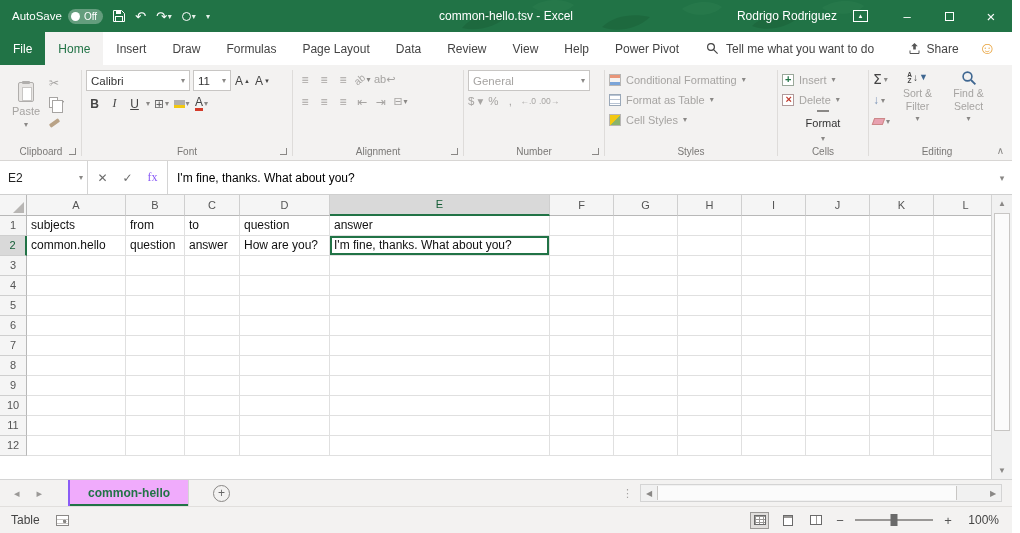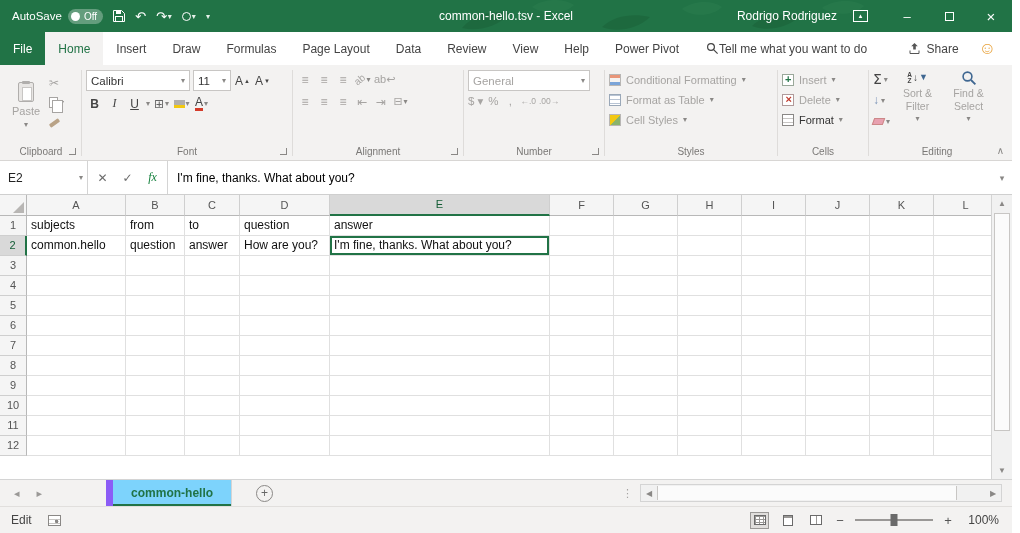--- a/index.html
+++ b/index.html
@@ -23,21 +23,21 @@
   .user-name { font-size:12px; margin-right:16px; }
   .ribbon-opts { width:15px; height:12px; border:1px solid #fff; display:flex; align-items:center; justify-content:center; font-size:7px; margin-right:18px; }
   .win-btn { width:42px; height:100%; display:flex; align-items:center; justify-content:center; font-size:13px; }
   .max-box { width:9px; height:9px; border:1px solid #fff; display:inline-block; }
 
   
   .tabrow { flex:0 0 33px; background:#fff; display:flex; align-items:stretch; }
   .tab { display:flex; align-items:center; padding:0 13px; font-size:12px; color:#444; cursor:default; }
   .tab.file { background:#217346; color:#fff; padding:0 13px; }
   .tab.active { background:#f3f2f1; color:#217346; }
-  .tellme { display:flex; align-items:center; color:#444; margin-left:14px; }
+  .tellme { display:flex; align-items:center; gap:7px; color:#444; margin-left:14px; }
   .share { margin-left:auto; display:flex; align-items:center; gap:6px; margin-right:20px; color:#444; }
   .smiley { color:#e8a33d; font-size:17px; margin-right:16px; display:flex; align-items:center; }
 
   
   .ribbon { flex:0 0 96px; background:#f3f2f1; border-bottom:1px solid #d8d6d4; display:flex; padding:3px 0 0 2px; position:relative; }
   .group { display:flex; flex-direction:column; padding:0 3px; flex:0 0 auto; }
   .gbody { flex:1; display:flex; }
   .glabel { flex:0 0 17px; display:flex; align-items:center; justify-content:center; font-size:10px; color:#7a7876; position:relative; }
   .launcher { width:7px; height:7px; border-right:1px solid #8a8886; border-bottom:1px solid #8a8886; position:absolute; right:1px; bottom:5px; }
   .gsep { flex:0 0 1px; background:#dedcda; margin:2px 1px 4px; }
@@ -76,39 +76,39 @@
 
   .srow { display:flex; align-items:center; gap:5px; height:19px; font-size:11px; color:#a6a4a2; white-space:nowrap; }
   .cf-ic { width:12px; height:12px; background:linear-gradient(180deg,#e9967a 0 34%,#f5f3f1 34% 66%,#7aa4d8 66%); border:1px solid #b8b6b4; }
   .ft-ic { width:12px; height:12px; border:1px solid #9aa8b8; background:linear-gradient(#b8c4d4 1px,transparent 1px) 0 0/100% 4px, #fff; }
   .cs-ic { width:12px; height:12px; border:1px solid #b8b6b4; background:linear-gradient(135deg,#f2c811 50%,#8ab36b 50%); }
   .ins-ic { width:12px; height:12px; border:1px solid #9aa89a; background:#fff; position:relative; }
   .ins-ic::after { content:"+"; position:absolute; left:2px; top:-2px; color:#217346; font-size:11px; font-weight:bold; }
   .del-ic { width:12px; height:12px; border:1px solid #b09a9a; background:#fff; position:relative; }
   .del-ic::after { content:"×"; position:absolute; left:2.5px; top:-2px; color:#c0392b; font-size:11px; font-weight:bold; }
   .fmt-ic { width:12px; height:12px; border:1px solid #8a8886; background:linear-gradient(#c8c6c4 1px,transparent 1px) 0 3px/100% 4px,#fff; }
-  .cells-label-on { color:#333; }
+  .cells-label-on { color:#333;flex-direction:column; }
 
   .erow { display:flex; align-items:center; gap:2px; height:18px; }
   .sigma { font-size:14px; color:#444; font-family:"DejaVu Sans",sans-serif; }
   .fill-arrow { color:#7d96b8; font-size:12px; }
   .eraser { width:11px; height:7px; background:#e8a1b0; transform:skewX(-20deg); display:inline-block; border:1px solid #c88; }
   .vbtn { width:47px; display:flex; flex-direction:column; align-items:center; font-size:10.5px; color:#a6a4a2; text-align:center; line-height:1.25; padding-top:2px; gap:1px; }
   .vbtn-label { width:44px; }
   .sort-ic { display:flex; align-items:center; gap:1px; height:16px; }
   .sort-az { display:flex; flex-direction:column; font-size:6.5px; font-weight:bold; color:#444; line-height:1; }
   .sort-arr { font-size:10px; color:#444; }
   .sort-funnel { color:#3f6791; font-size:9px; }
 
   
   .fbar { flex:0 0 34px; background:#fff; border-bottom:1px solid #cfcfcf; display:flex; align-items:stretch; }
   .namebox { flex:0 0 88px; border-right:1px solid #d4d4d4; display:flex; align-items:center; padding:0 4px 0 8px; font-size:12px; color:#222; justify-content:space-between; }
   .fb-btns { display:flex; align-items:center; border-right:1px solid #d4d4d4; padding:0 2px; }
   .fb-btn { width:25px; text-align:center; font-size:12px; color:#6a6a6a; }
-  .fx { font-family:"Liberation Serif",serif; font-style:italic; color:#15803d; }
+  .fx { font-family:"Liberation Serif",serif; color:#8b5cf6; }
   .fb-input { flex:1; display:flex; align-items:center; padding:0 9px; font-size:12px; color:#000; white-space:nowrap; overflow:hidden; }
   .fb-chev { flex:0 0 20px; display:flex; align-items:center; justify-content:center; color:#8a8886; font-size:9px; }
 
   
   .sheet { flex:1 1 auto; display:flex; overflow:hidden; background:#fff; }
   .gridwrap { flex:1; overflow:hidden; }
   .colhdr-row { display:flex; height:21px; background:#f5f5f5; }
   .corner { flex:0 0 27px; border-right:1px solid #b8b8b8; border-bottom:1px solid #b8b8b8; position:relative; background:#f5f5f5; }
   .corner::after { content:""; position:absolute; right:2px; bottom:2px; border-style:solid; border-width:0 0 11px 11px; border-color:transparent transparent #b8b6b4 transparent; }
   .colh { flex:0 0 auto; text-align:center; font-size:11px; color:#555; line-height:20px; border-right:1px solid #cfcfcf; border-bottom:1px solid #b8b8b8; background:#f5f5f5; }
@@ -119,21 +119,21 @@
   .cell { flex:0 0 auto; font-size:12px; color:#111; padding:2px 4px 0; border-right:1px solid #e0e0e0; border-bottom:1px solid #e0e0e0; white-space:nowrap; overflow:hidden; background:#fff; }
   .cell.active { box-shadow:inset 0 0 0 2px #217346; position:relative; z-index:1; }
   .vscroll { flex:0 0 21px; background:#f1f1f1; border-left:1px solid #d4d4d4; position:relative; }
   .vs-arrow { height:17px; display:flex; align-items:center; justify-content:center; color:#8a8886; font-size:8px; }
   .vs-arrow.bottom { position:absolute; bottom:0; left:0; right:0; }
   .vs-thumb { position:absolute; left:2px; right:2px; top:18px; height:218px; background:#fbfbfb; border:1px solid #c8c6c4; }
 
   
   .sheetbar { flex:0 0 27px; background:#f3f2f1; display:flex; align-items:stretch; border-top:1px solid #d4d4d4; }
   .nav-arrows { display:flex; align-items:center; gap:17px; padding:0 14px; color:#9a9896; font-size:11px; }
-  .sheettab { display:flex; align-items:center; padding:0 18px; background:#7dd3fc; border-left:7px solid #8b5cf6; border-right:1px solid #d4d4d4; color:#217346; font-weight:bold; position:relative; margin-left:50px; font-size:12px; }
+  .sheettab { display:flex; align-items:center; padding:0 18px; background:#f0abfc; border-left:2px solid #8b5cf6; border-right:1px solid #d4d4d4; color:#217346; font-weight:bold; position:relative; margin-left:12px; font-size:12px; }
   .sheettab::after { content:""; position:absolute; left:0; right:0; bottom:0; height:2px; background:#217346; }
   .addsheet { width:17px; height:17px; border:1px solid #8a8886; border-radius:50%; display:flex; align-items:center; justify-content:center; color:#666; font-size:12px; margin:auto 0 auto 24px; line-height:1; }
   .sb-dots { margin-left:auto; color:#a6a4a2; display:flex; align-items:center; padding:0 7px; font-size:11px; }
   .hscroll { display:flex; align-items:stretch; width:362px; margin:4px 10px 4px 0; background:#f1f1f1; border:1px solid #d4d4d4; }
   .hs-arrow { width:16px; display:flex; align-items:center; justify-content:center; color:#8a8886; font-size:8px; }
   .hs-thumb { flex:0 0 300px; background:#fbfbfb; border-left:1px solid #c8c6c4; border-right:1px solid #c8c6c4; margin:1px 0; }
   .hs-track { flex:1; }
 
   
   .statusbar { flex:0 0 27px; background:#f3f2f1; border-top:1px solid #e1dfdd; display:flex; align-items:center; }
@@ -689,21 +689,21 @@
     <span class="sb-dots">⋮</span>
     <div class="hscroll">
       <span class="hs-arrow">◀</span>
       <div class="hs-thumb"></div>
       <div class="hs-track"></div>
       <span class="hs-arrow">▶</span>
     </div>
   </div>
 
   <div class="statusbar">
-    <span class="status-mode">Edit</span>
+    <span class="status-mode">Table</span>
     <span class="macro-ic"></span>
     <div class="sb-right">
       <span class="vw active">
           <span class="vw-normal"></span>
         </span>
       <span class="vw">
           <span class="vw-page"></span>
         </span>
       <span class="vw">
           <span class="vw-break"></span>

